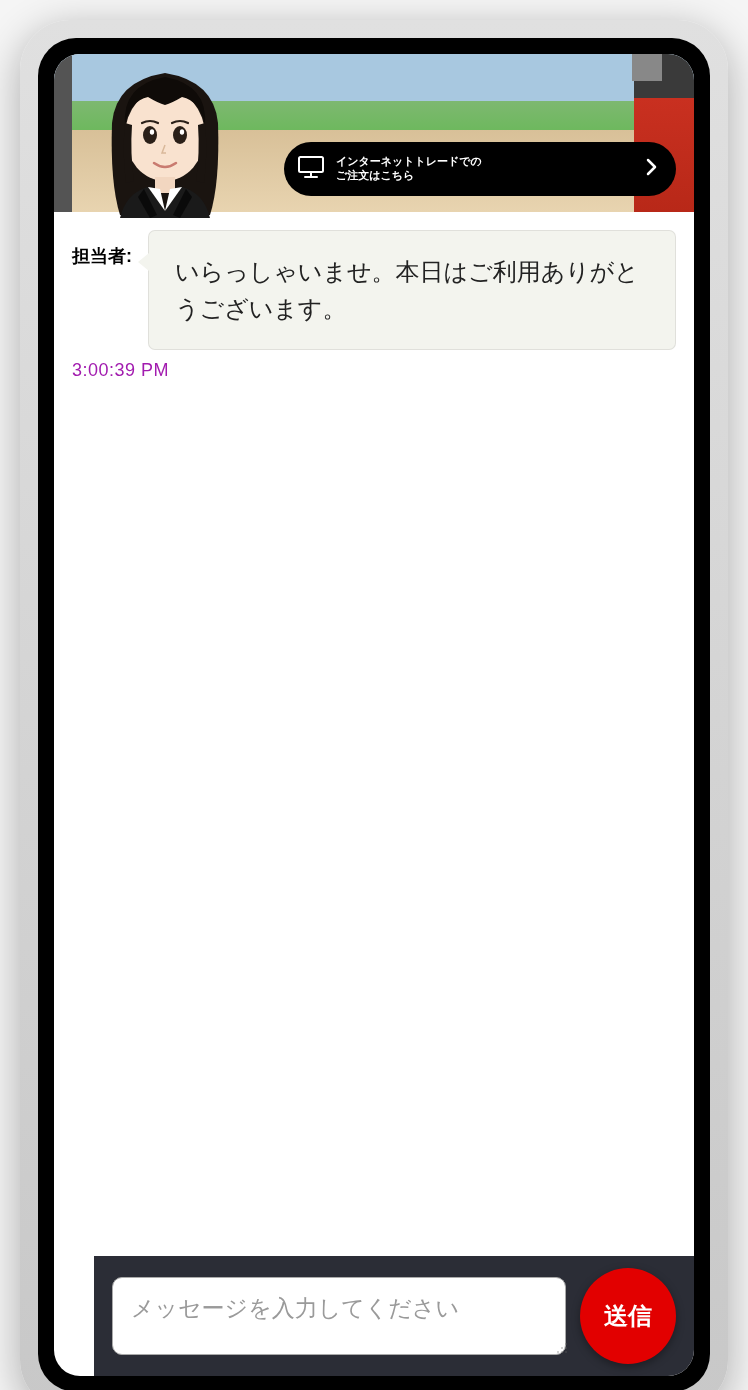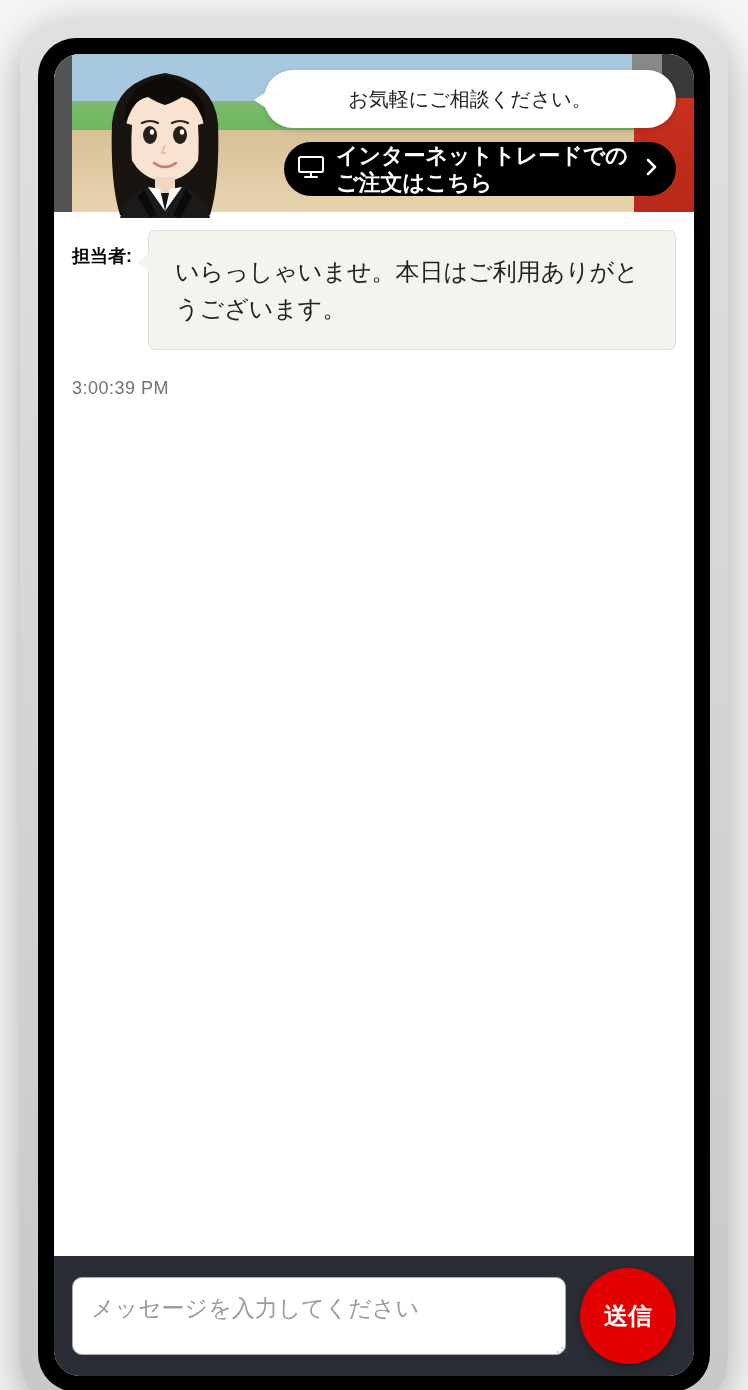--- a/index.html
+++ b/index.html
@@ -92,21 +92,21 @@
       border-radius: 28px;
       display: flex;
       align-items: center;
       padding: 0 18px 0 14px;
       gap: 12px;
       cursor: pointer;
     }
     .cta-icon { flex-shrink: 0; }
     .cta-text {
       color: #fff;
-      font-size: 22px;
+      font-size: 11px;
       line-height: 1.25;
       font-weight: 700;
       flex: 1;
     }
     .cta-chevron { flex-shrink: 0; }
     
     .chat-area {
       flex: 1;
       background: #fff;
       padding: 18px 18px 8px 18px;
@@ -129,34 +129,35 @@
       content: '';
       position: absolute;
       left: -11px;
       top: 22px;
       width: 0; height: 0;
       border-top: 9px solid transparent;
       border-bottom: 9px solid transparent;
       border-right: 11px solid #f3f4ee;
     }
     .timestamp {
-      margin-top: 28px;
+      margin-top: 10px;
       font-size: 18px;
-      color: #737373;
+      color: #a21caf;
       letter-spacing: 0.5px;
     }
     
     .input-bar {
       height: 120px;
       background: #2b2d36;
       display: flex;
       align-items: center;
       gap: 14px;
       padding: 16px 18px;
       flex-shrink: 0;
+      margin-left: 40px;
     }
     .text-input {
       flex: 1;
       height: 78px;
       background: #fff;
       border: 1px solid #aaa;
       border-radius: 10px;
       font-size: 23px;
       padding: 14px 18px;
       color: #555;
@@ -228,23 +229,20 @@
             <path d="M 38 165 Q 44 140 66 134 L 83 158 L 100 134 Q 122 140 128 165 Z" fill="#1a1a1a"></path>
 
             <path d="M 66 134 L 83 158 L 78 136 Z" fill="#fff"></path>
             <path d="M 100 134 L 83 158 L 88 136 Z" fill="#fff"></path>
 
             <path d="M 62 136 L 75 162 L 68 165 L 56 144 Z" fill="#0a0a0a"></path>
             <path d="M 104 136 L 91 162 L 98 165 L 110 144 Z" fill="#0a0a0a"></path>
           </svg>
         </div>
 
-        <div class="speech-bubble-white">
-          <span>お気軽にご相談ください。</span>
-        </div>
 
         <div class="cta-black">
           <span class="cta-icon">
             <svg width="26" height="22" viewBox="0 0 26 22">
               <rect x="1" y="1" width="24" height="15" rx="1.5" fill="none" stroke="#fff" stroke-width="2"></rect>
               <line x1="7" y1="21" x2="19" y2="21" stroke="#fff" stroke-width="2" stroke-linecap="round"></line>
               <line x1="13" y1="16" x2="13" y2="20" stroke="#fff" stroke-width="2"></line>
             </svg>
           </span>
           <span class="cta-text">

